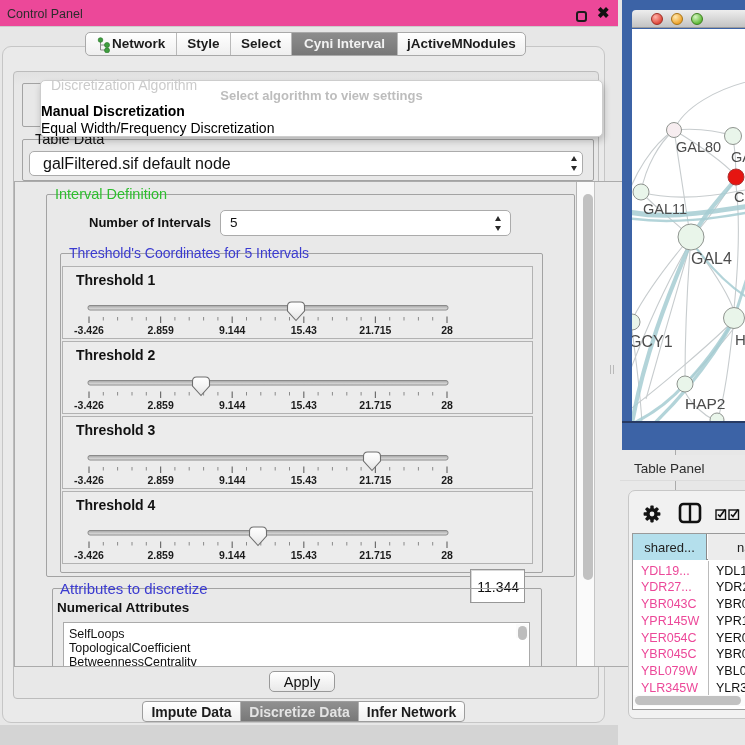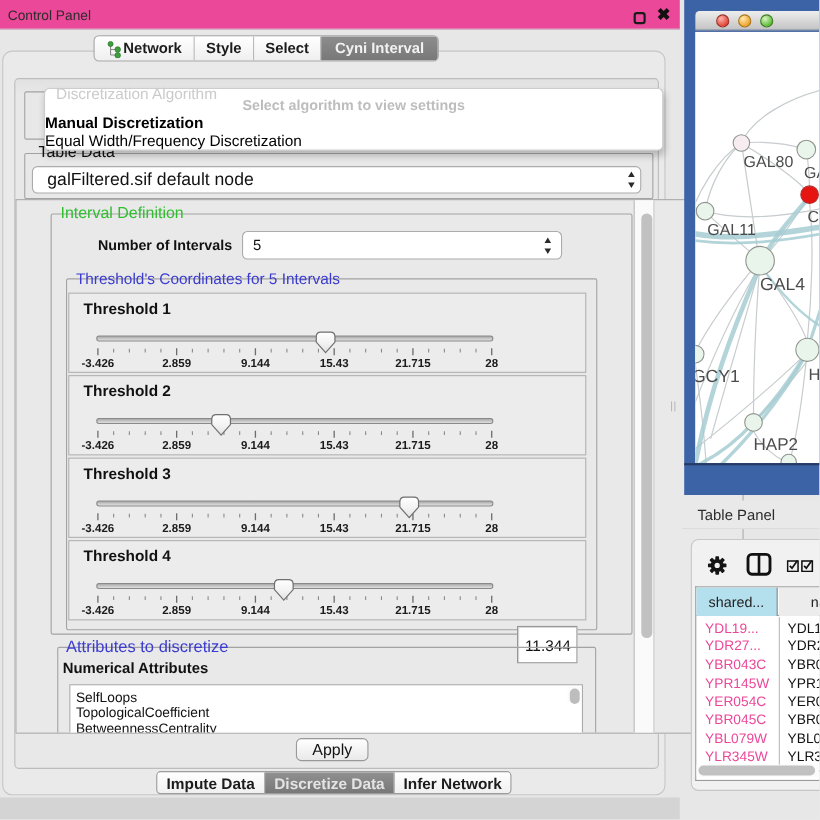--- a/index.html
+++ b/index.html
@@ -128,20 +128,21 @@
           </g>
           <g fill="#3f9e3f" stroke="#2c7a2c" stroke-width="0.7">
             <circle cx="3.5" cy="3" r="2.3"></circle>
             <circle cx="10" cy="8" r="2.5"></circle>
             <circle cx="10" cy="13.3" r="2.5"></circle>
           </g>
         </svg>Network</div>
     <div class="seg" style="width:54px">Style</div>
     <div class="seg" style="width:61px">Select</div>
     <div class="seg sel" style="width:106px">Cyni Interval</div>
+    <div class="seg" style="width:127px">jActiveMNodules</div>
   </div>
 
   <div id="pane2"></div>
 
   <div class="group" style="left:22px;top:83px;width:570px;height:44px"></div>
   <div class="abs" style="left:546px;top:97px;width:40px;height:24px;background:#fff;border:1px solid #9ab6d8;border-radius:5px;box-shadow:0 0 4px 2px rgba(90,140,220,0.55)"></div>
 
   <div class="group" style="left:22px;top:139px;width:572px;height:42px"></div>
   <div class="glabel" style="left:32px;top:131px;color:#111;font-size:14.5px">Table Data</div>
   <div class="combo" style="left:29px;top:151px;width:554px;height:25px">

